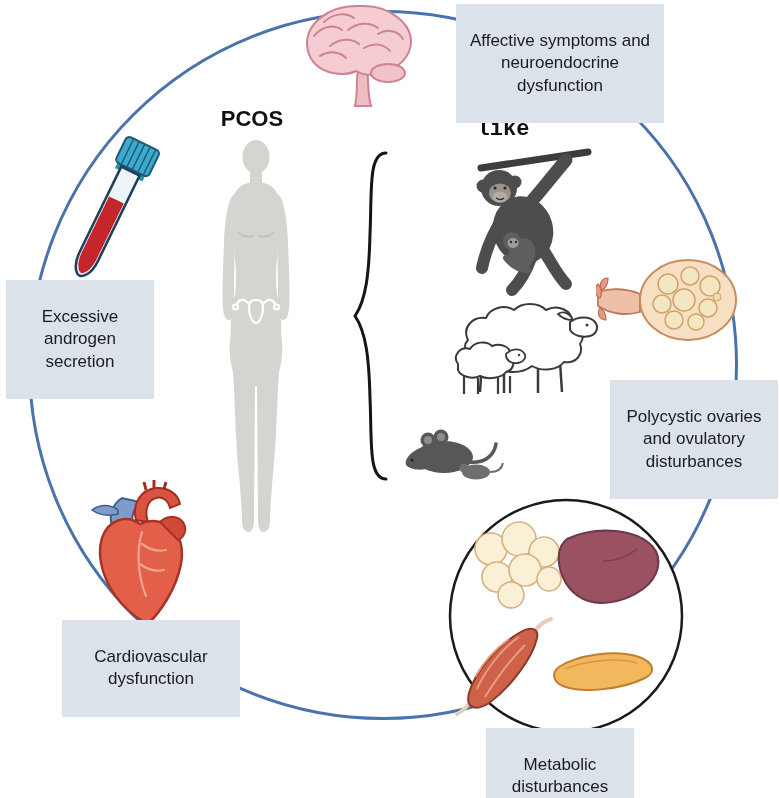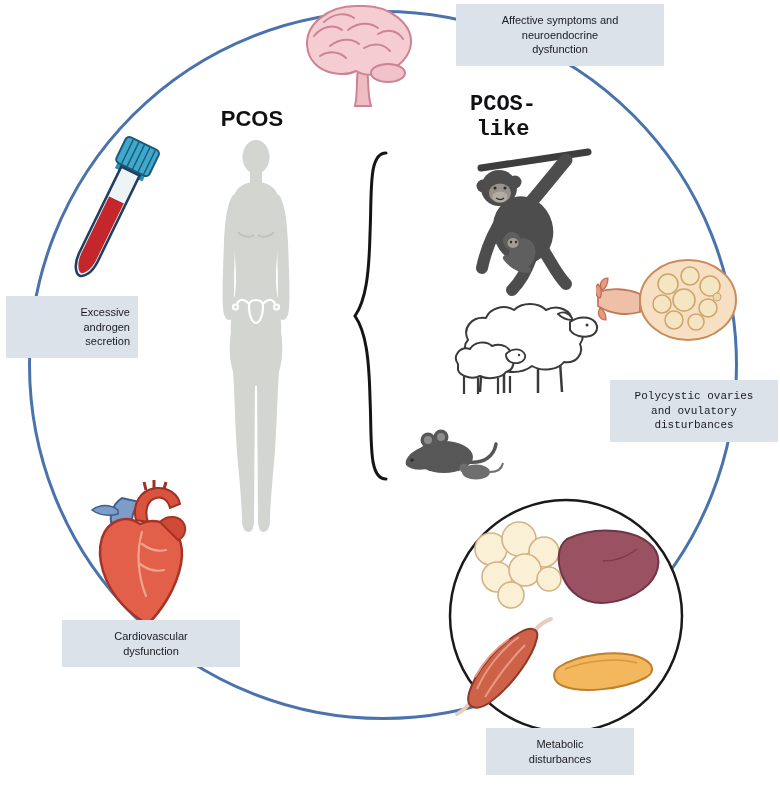--- a/index.html
+++ b/index.html
@@ -8,30 +8,30 @@
     font-family:"Liberation Sans",sans-serif;overflow:hidden;
   }
   .circle-outline{
     position:absolute;left:28px;top:10px;width:710px;height:710px;
     border:3px solid #4a73ad;border-radius:50%;box-sizing:border-box;z-index:1;
   }
   .icon{position:absolute;z-index:2;}
   .icon svg{display:block;}
   .label{
     position:absolute;z-index:3;background:#dbe2e9;color:#1b1b20;
-    font-size:11px;line-height:1.32;text-align:center;
-    white-space:pre-line;padding:9px 8px;box-sizing:border-box;
+    font-size:17px;line-height:1.32;text-align:center;
+    white-space:pre-line;padding:26px 8px;box-sizing:border-box;
   }
   .heading{
     position:absolute;z-index:3;font-size:22px;font-weight:bold;color:#111114;
     text-align:center;
   }
   #lbl-affective{left:456px;top:4px;width:208px;}
-  #lbl-androgen{left:6px;top:296px;width:132px;text-align:right;}
-  #lbl-ovaries{left:610px;top:380px;width:168px;font-family:Liberation Mono, monospace;}
+  #lbl-androgen{left:6px;top:280px;width:148px;}
+  #lbl-ovaries{left:610px;top:380px;width:168px;}
   #lbl-cardio{left:62px;top:620px;width:178px;}
   #lbl-metabolic{left:486px;top:728px;width:148px;}
   #hd-pcos{left:202px;top:106px;width:100px;}
   #hd-pcoslike{left:448px;top:92px;width:110px;font-family:Liberation Mono, monospace;}
   #icon-brain{left:286px;top:0px;}
   #icon-tube{left:78px;top:132px;transform:rotate(26deg);}
   #icon-body{left:208px;top:136px;}
   #icon-brace{left:350px;top:150px;}
   #icon-chimp{left:426px;top:146px;}
   #icon-sheep{left:420px;top:292px;}

